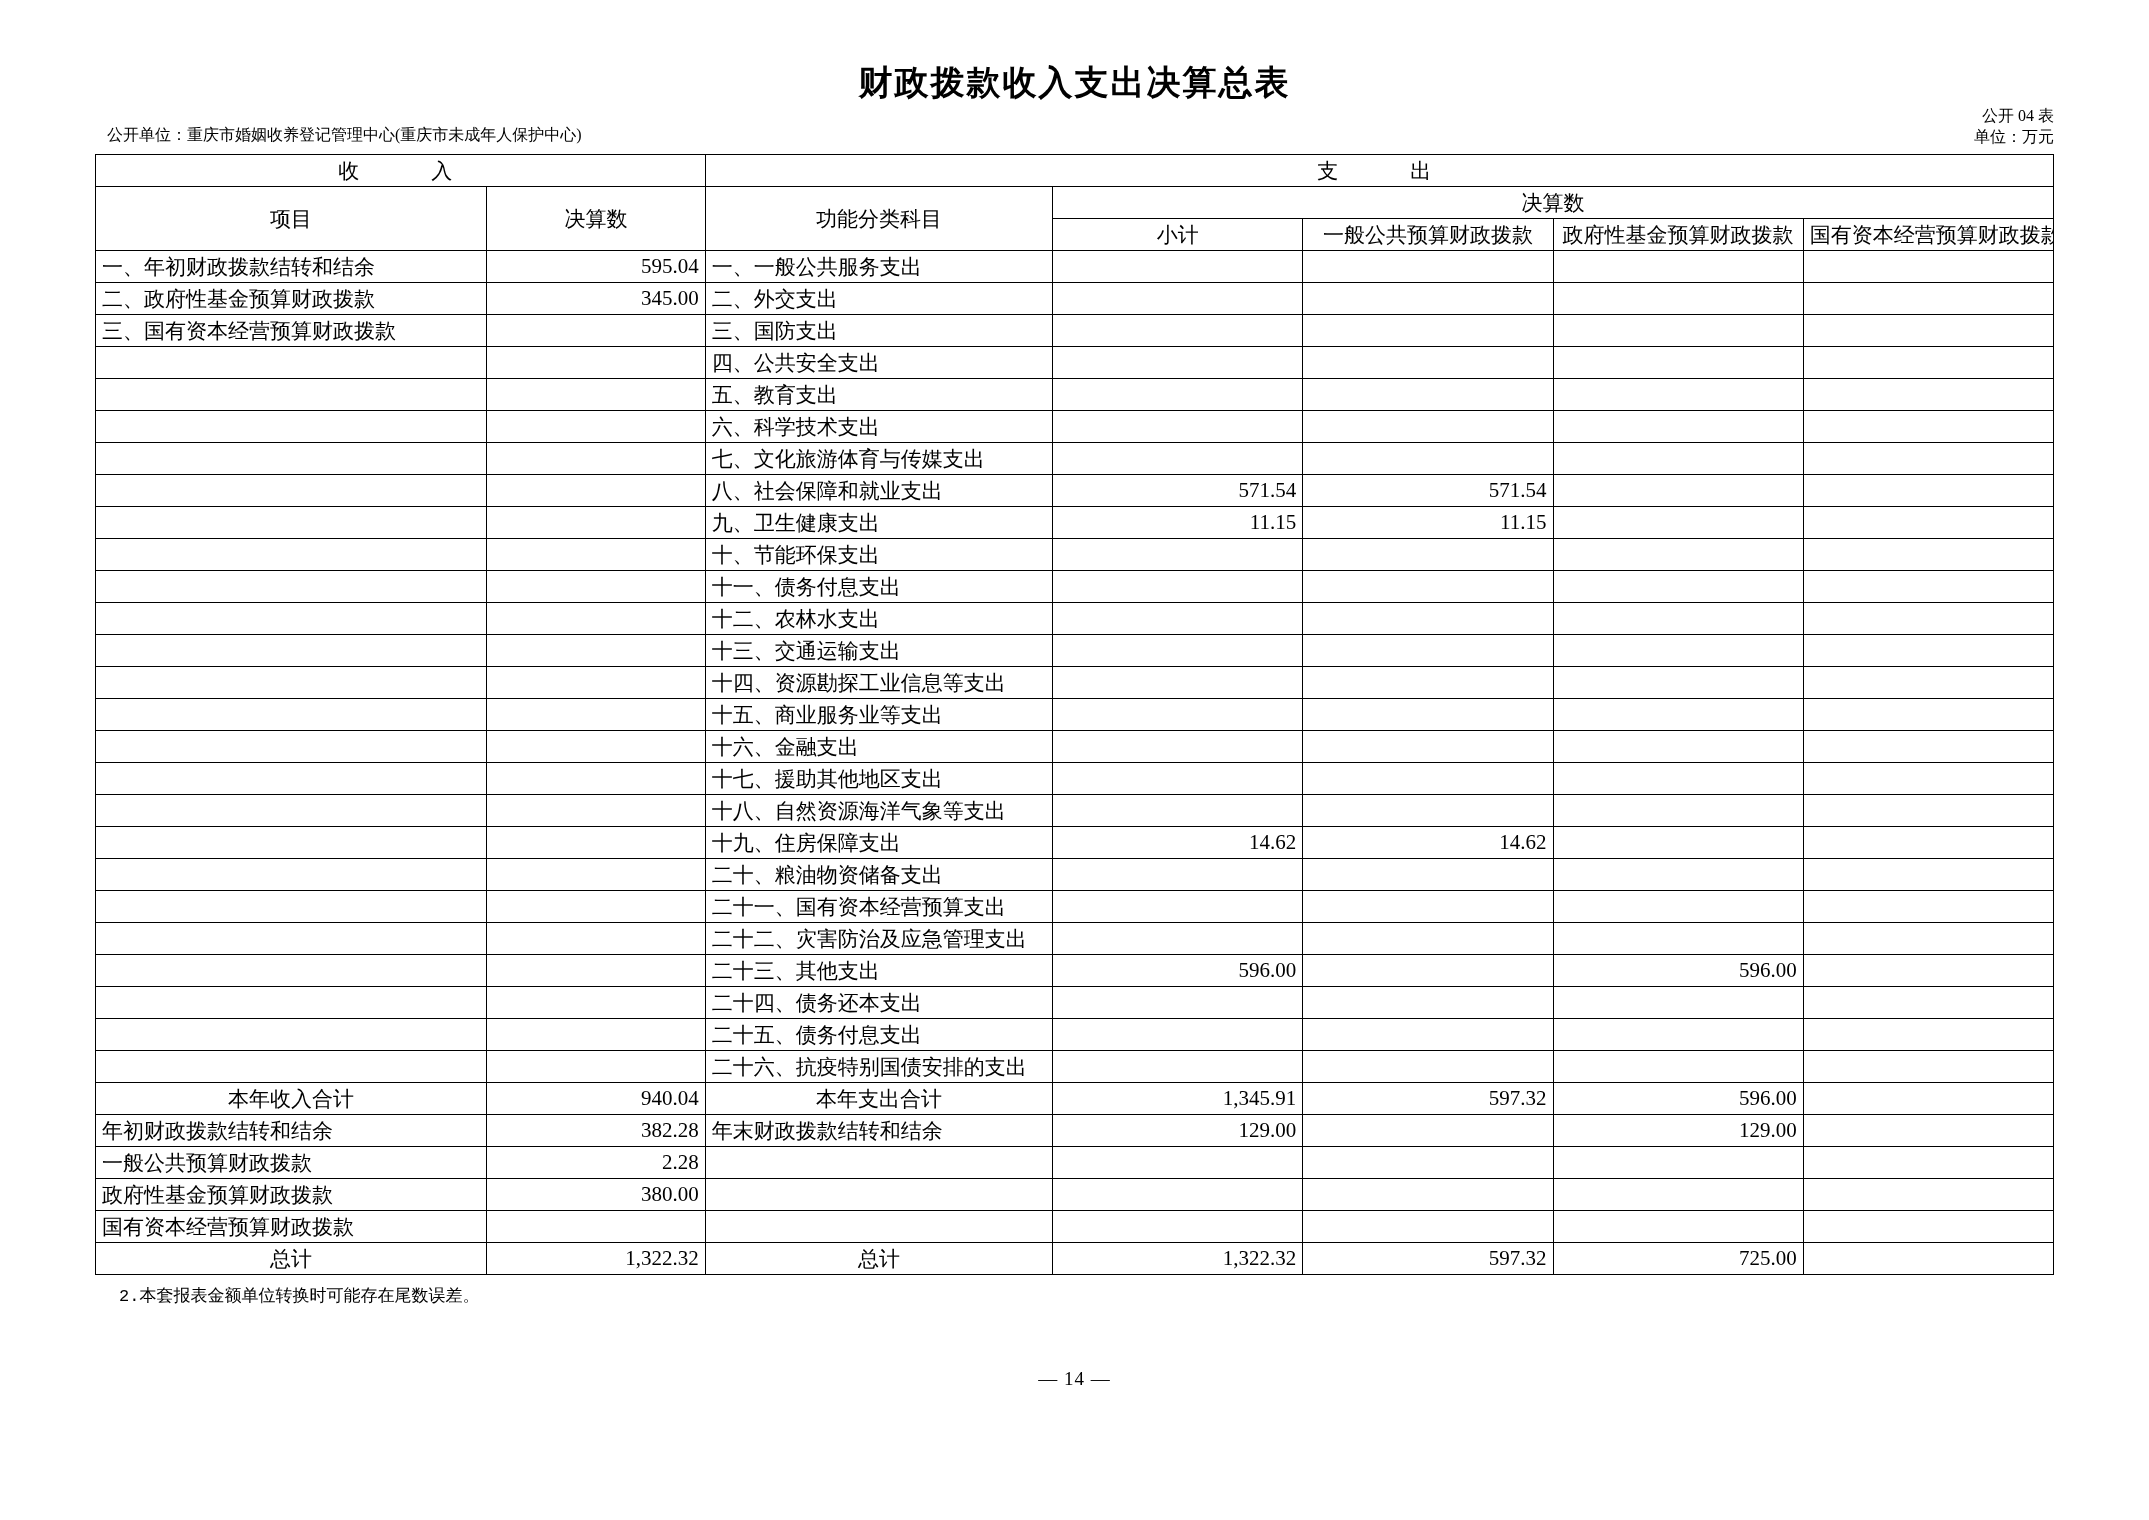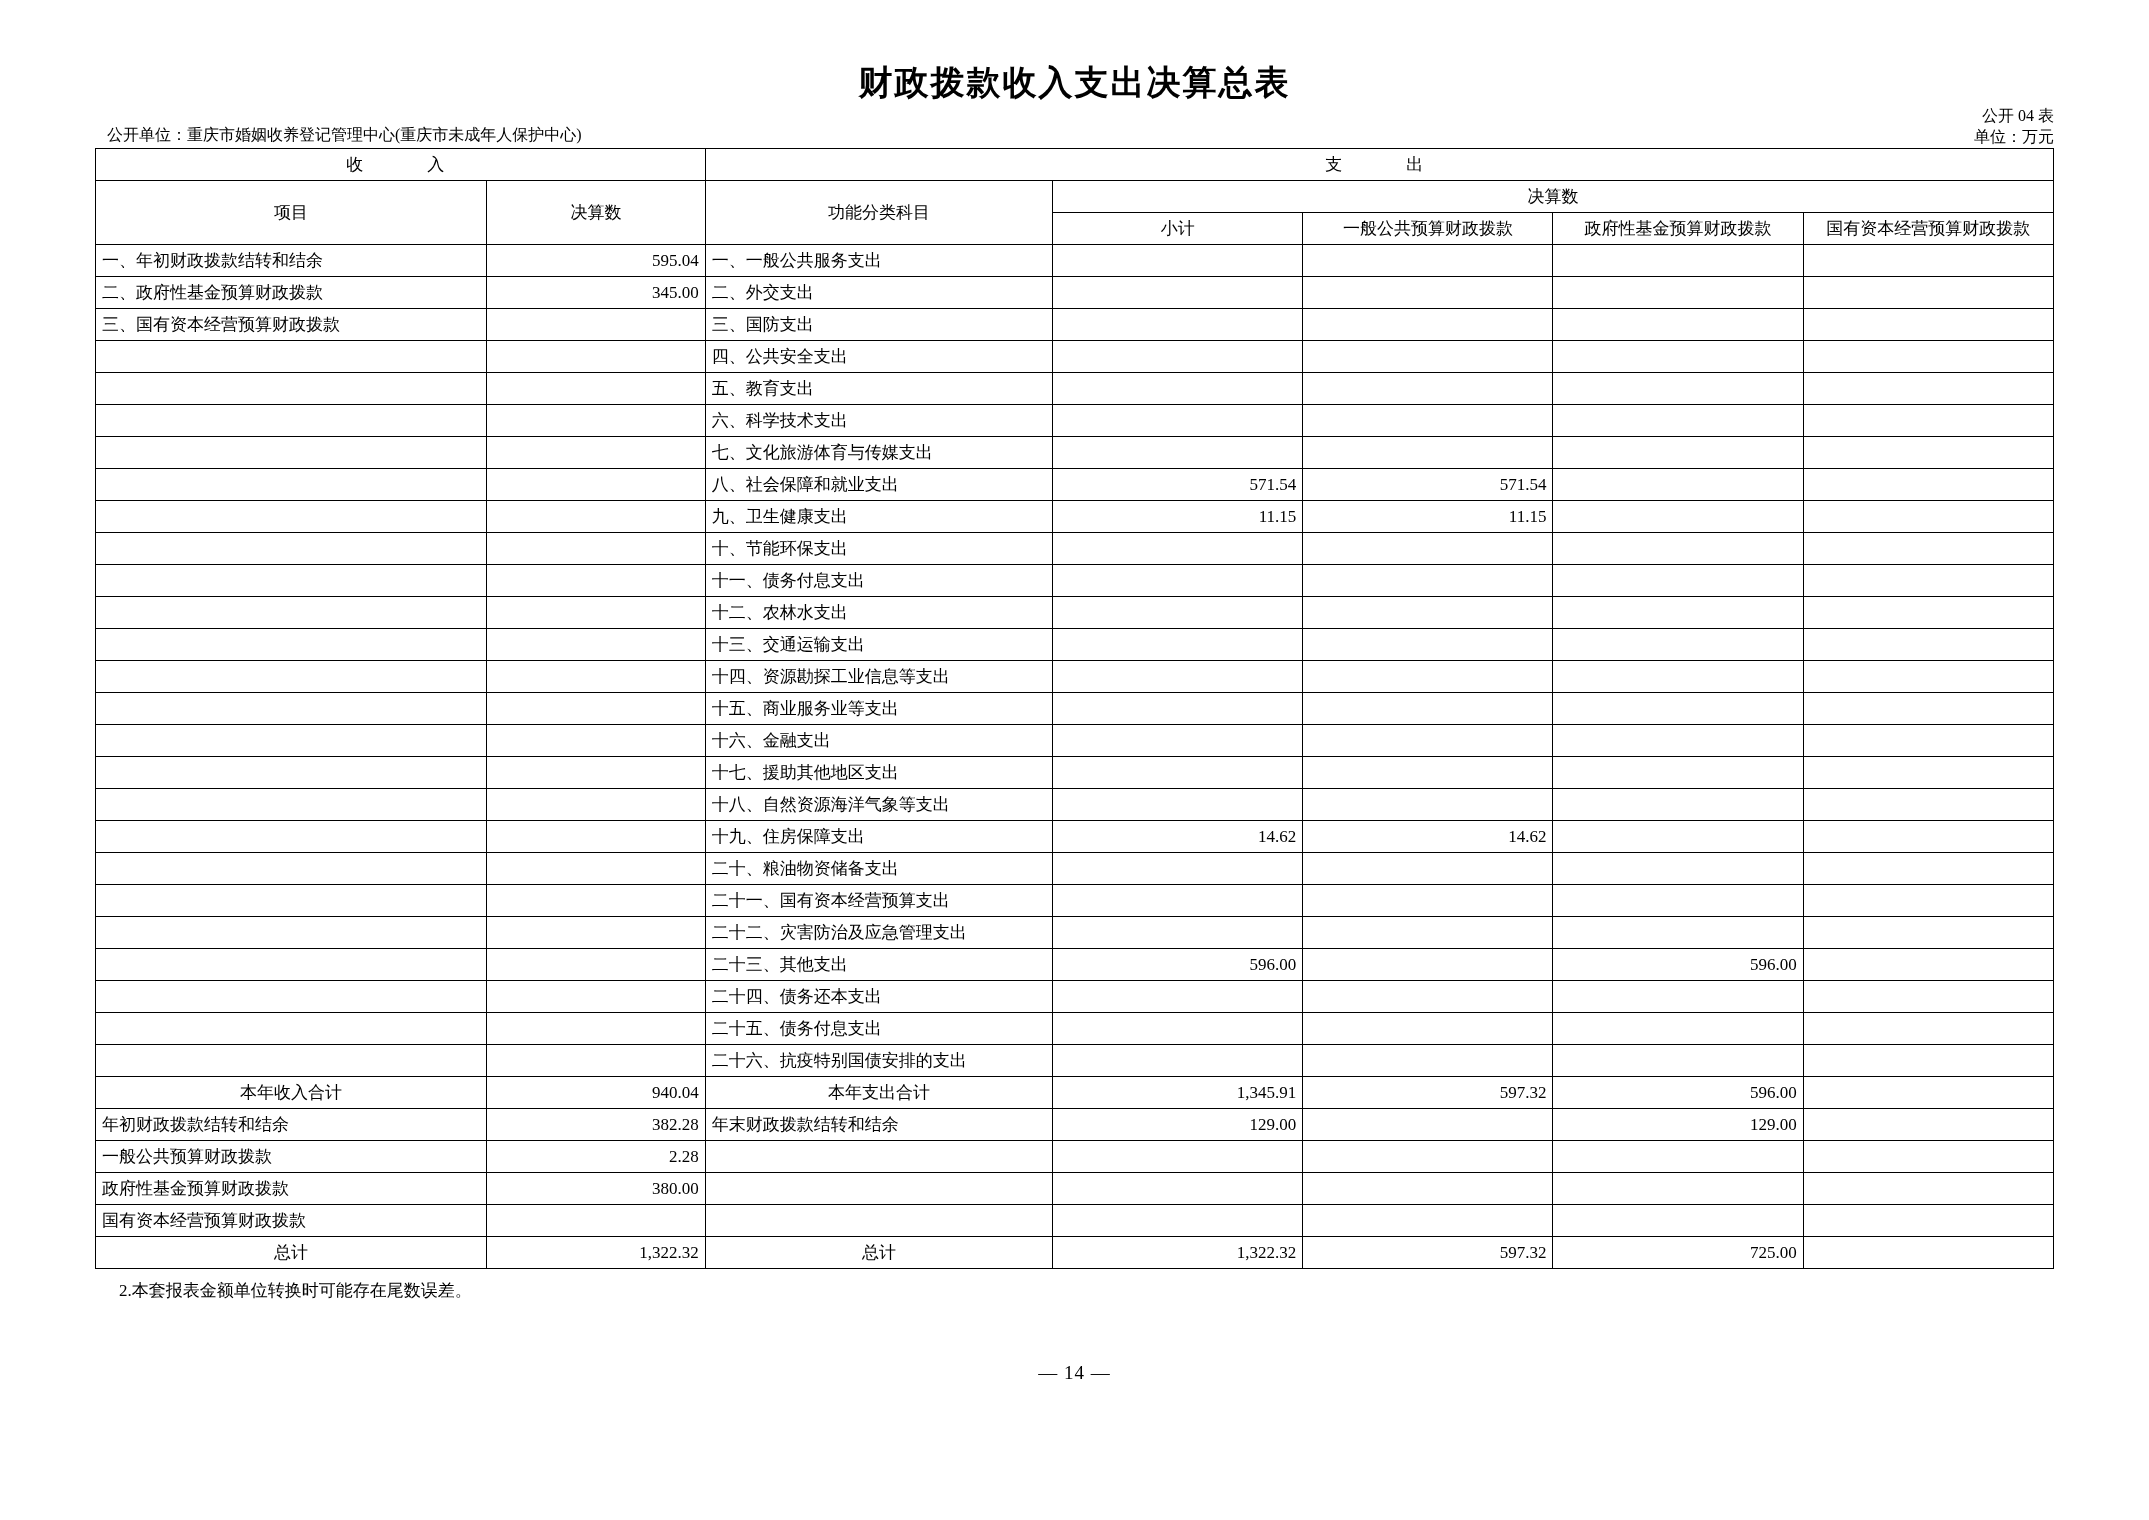--- a/index.html
+++ b/index.html
@@ -34,21 +34,22 @@
     display: flex;
     justify-content: space-between;
     align-items: flex-end;
   }
   .meta-left-block { padding-bottom: 2px; margin-left: 12px; }
   .meta-right-block { text-align: right; }
 
   table.main {
     border-collapse: collapse;
     width: 100%;
-    font-size: 17px;
+    margin-top: 6px;
+    font-size: 21px;
     table-layout: fixed;
   }
   table.main td, table.main th {
     border: 1px solid #000000;
     height: 31px;
     padding: 0 6px;
     font-weight: normal;
     vertical-align: middle;
     overflow: hidden;
     white-space: nowrap;
@@ -66,21 +67,21 @@
   col.w-sub     { width: 206px; }
   col.w-gen     { width: 206px; }
   col.w-fund    { width: 206px; }
   col.w-state   { width: 206px; }
 
   .notes {
     font-size: 17px;
     margin-top: 8px;
     line-height: 1.7;
   }
-  .notes div.n2 { text-indent: 24px; }
+  .notes div.n2 { text-indent: 24px; font-family: Liberation Mono, monospace; }
   .pagenum {
     text-align: center;
     font-size: 19px;
     margin-top: 56px;
     letter-spacing: 1px;
   }
 </style>
 </head>
 <body>
 

